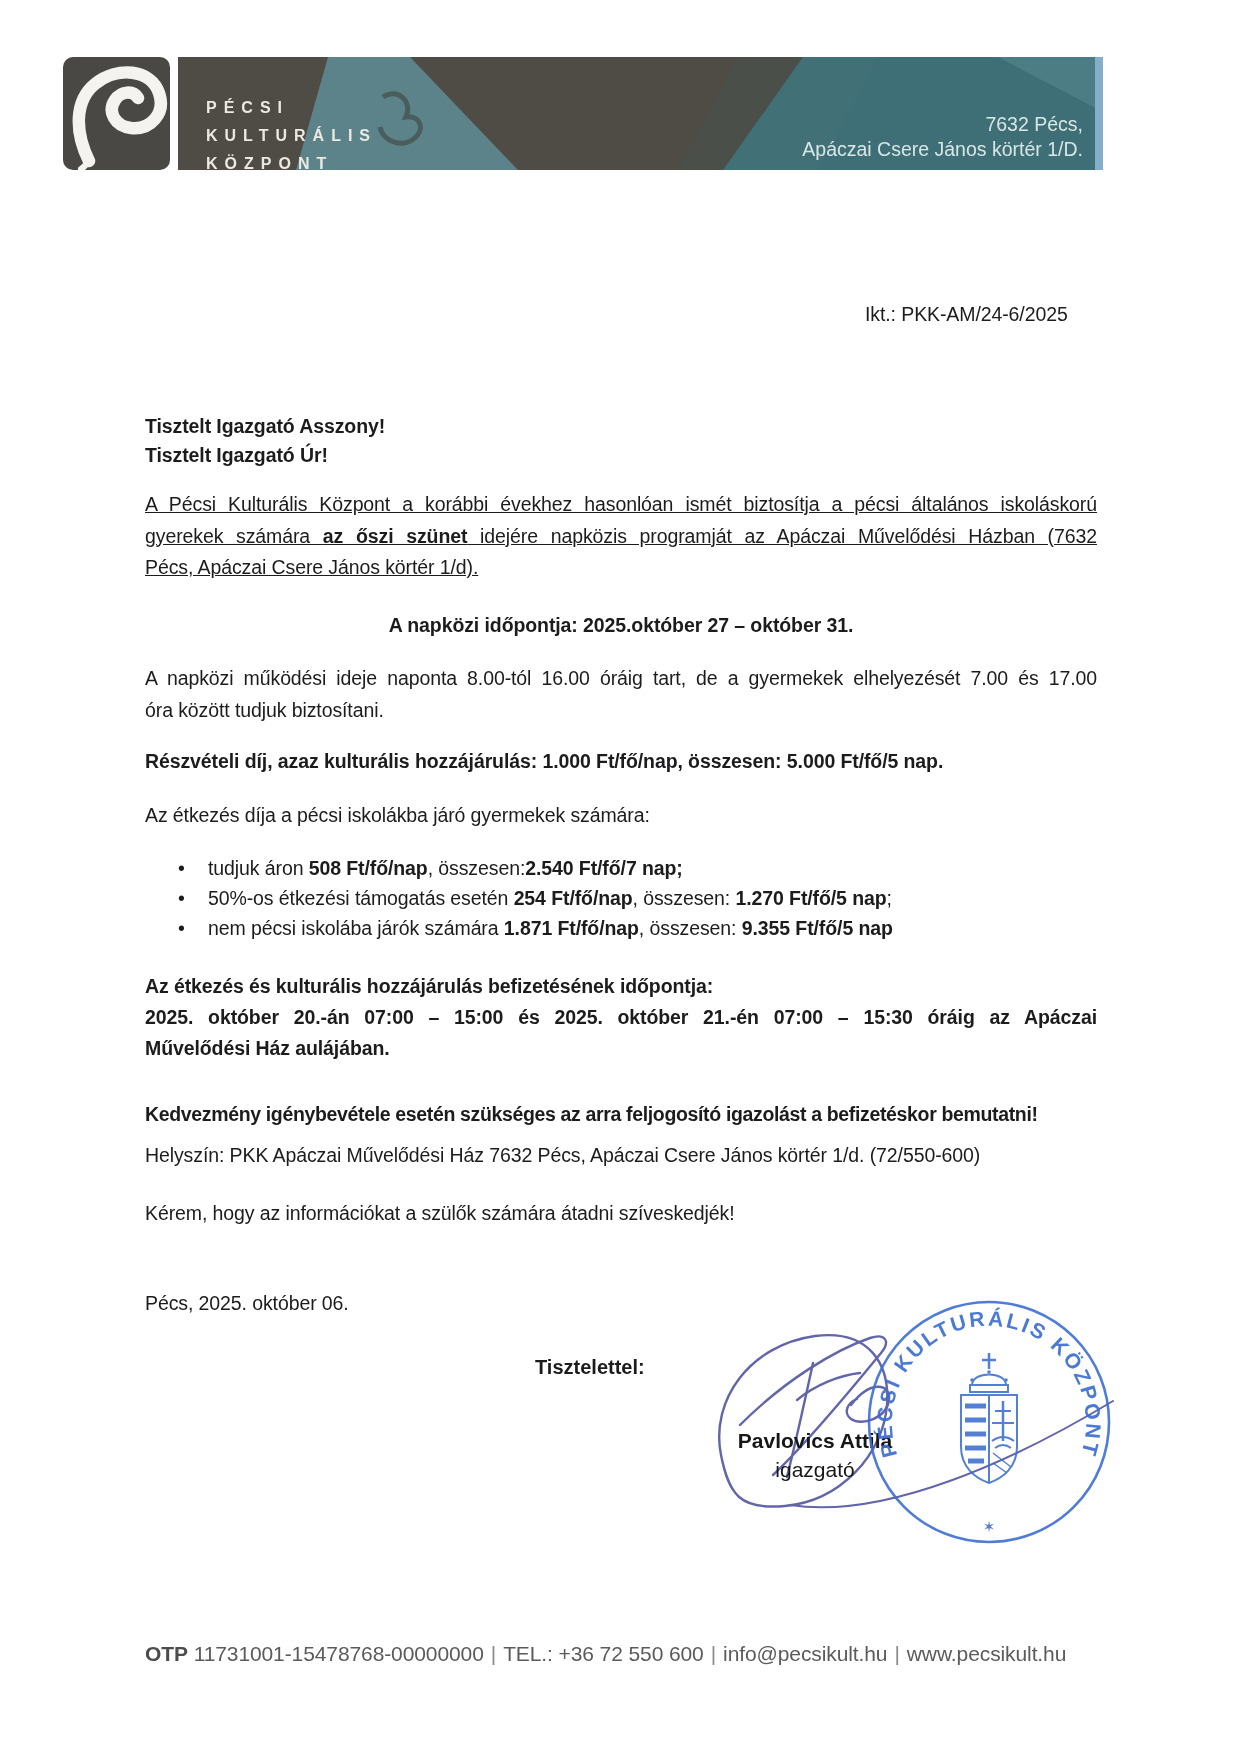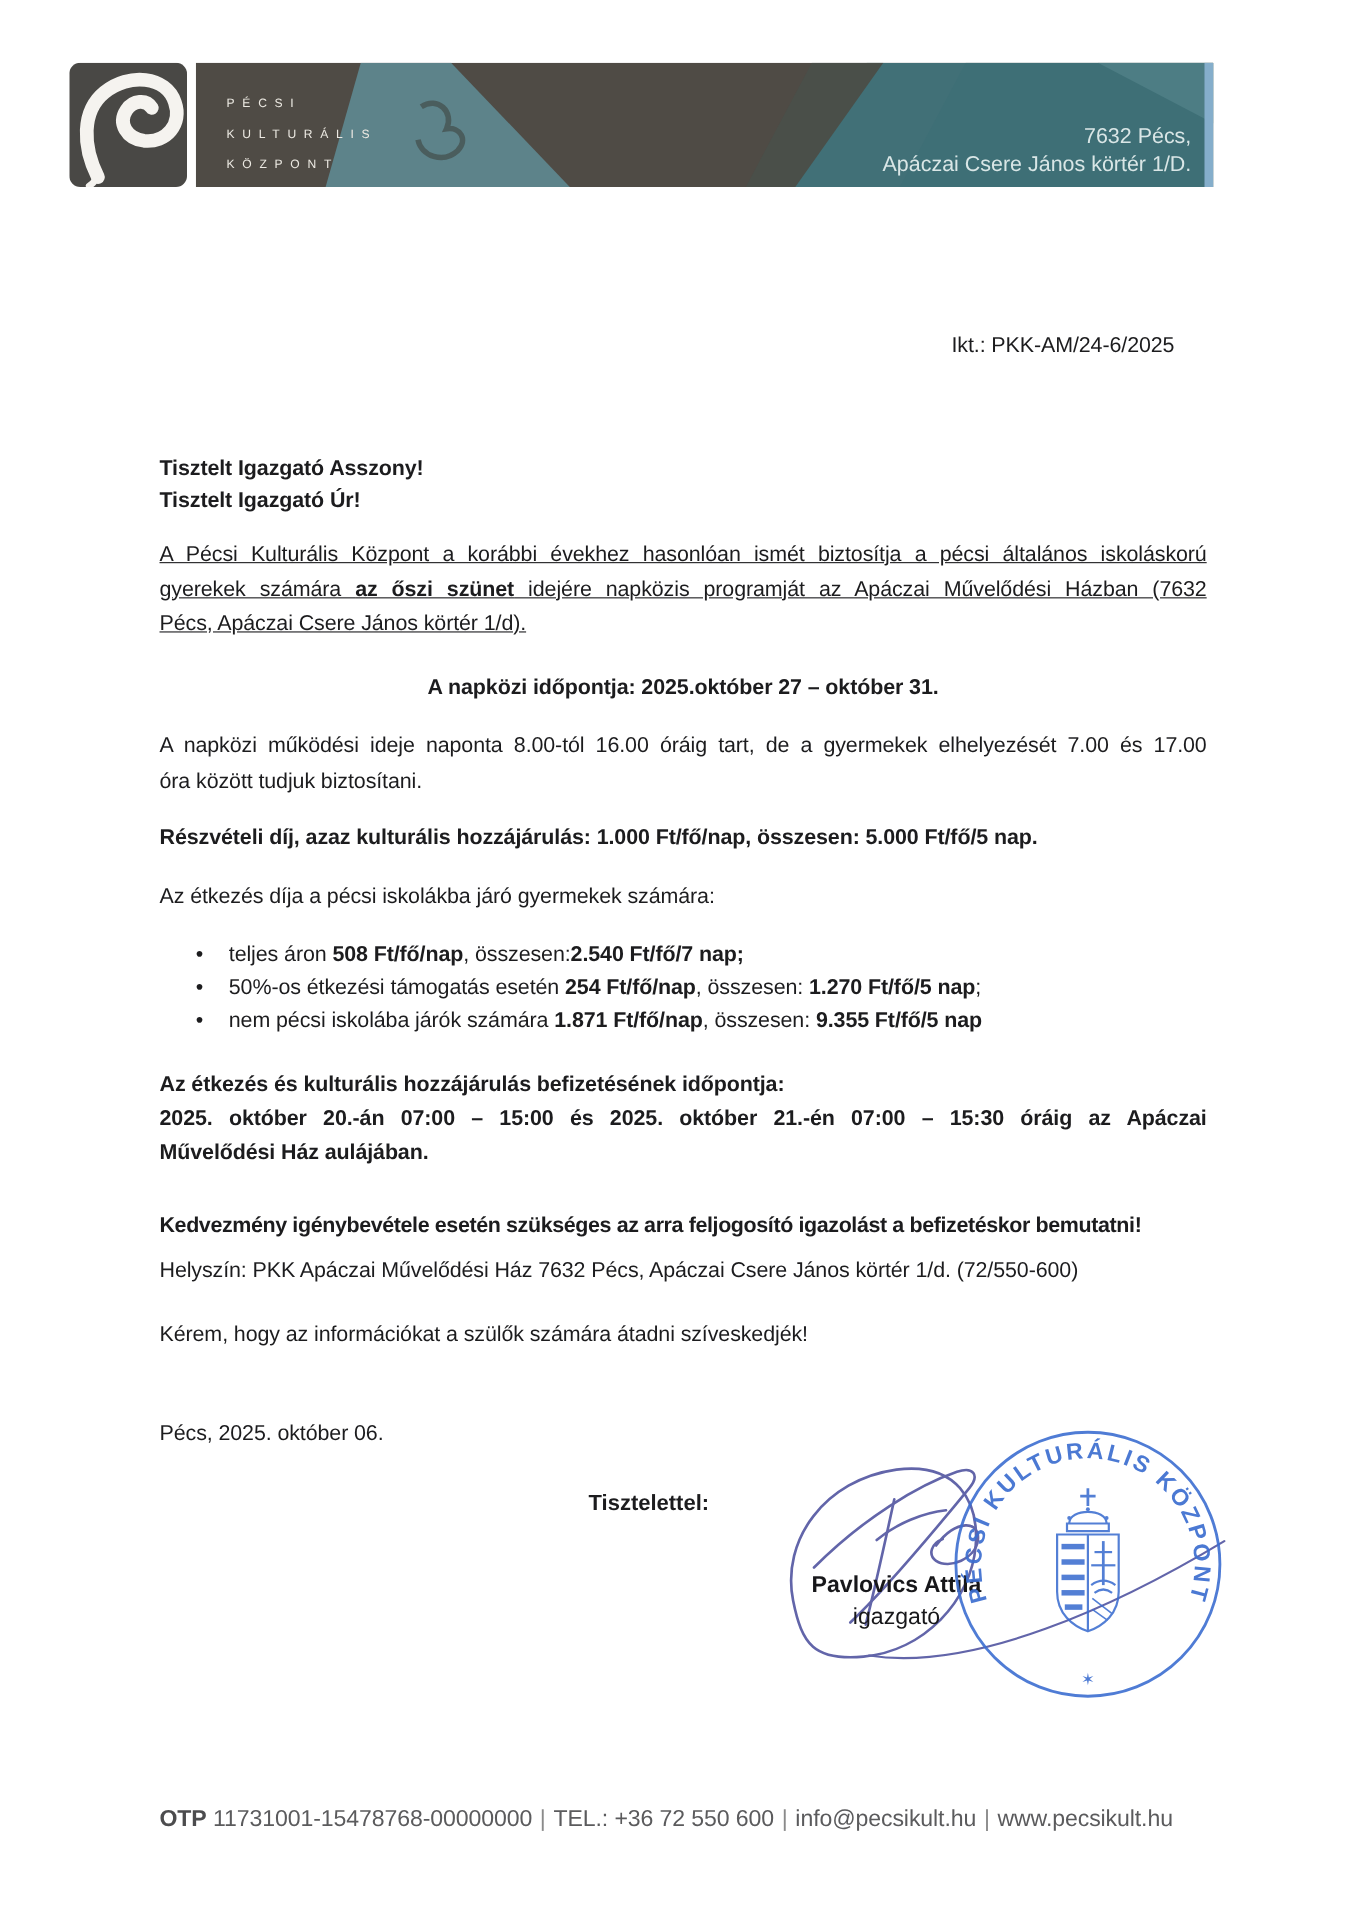--- a/index.html
+++ b/index.html
@@ -6,22 +6,22 @@
   .page{
     position:relative;width:1240px;height:1753px;background:#ffffff;
     margin:0 auto;overflow:hidden;
     font-family:"Liberation Sans",sans-serif;color:#1c1c1e;
   }
   .abs{position:absolute;}
   
   .logo-box{left:63px;top:57px;width:107px;height:113px;}
   .strip{left:178px;top:57px;width:925px;height:113px;}
   .strip svg{display:block;}
-  .org-name{left:206px;top:80px;line-height:28px;font-size:11px;
-    letter-spacing:7px;color:#ece9e2;font-weight:400;}
+  .org-name{left:206px;top:94px;line-height:28px;font-size:16px;
+    letter-spacing:7px;color:#ece9e2;font-weight:700;}
   .banner-addr{left:178px;top:112px;width:905px;text-align:right;
     font-size:19.5px;line-height:25px;color:#d9e6e6;}
   
   .t{font-size:19.5px;letter-spacing:-0.1px;line-height:29px;white-space:nowrap;}
   .para{font-size:19.5px;letter-spacing:-0.1px;line-height:31.5px;width:952px;}
   .jline{text-align:justify;text-align-last:justify;}
   .b{font-weight:700;}
   .center{text-align:center;text-align-last:center;}
   .tight{letter-spacing:-0.35px;}
   .bullet-row{position:relative;height:30px;font-size:19.5px;letter-spacing:-0.1px;white-space:nowrap;}
@@ -96,21 +96,21 @@
     <div>óra között tudjuk biztosítani.</div>
   </div>
 
   <div class="abs t b" style="left:145px;top:747px;">Részvételi díj, azaz kulturális hozzájárulás: 1.000 Ft/fő/nap, összesen: 5.000 Ft/fő/5 nap.</div>
 
   <div class="abs t" style="left:145px;top:801px;">Az étkezés díja a pécsi iskolákba járó gyermekek számára:</div>
 
   <div class="abs" style="left:178px;top:857px;">
     <div class="bullet-row">
       <span class="bullet-dot">•</span>
-      <span class="bullet-text"><span>teljes áron </span><span class="b">508 Ft/fő/nap</span><span>, összesen:</span><span class="b">2.540 Ft/fő/7 nap;</span><span></span></span>
+      <span class="bullet-text"><span>tudjuk áron </span><span class="b">508 Ft/fő/nap</span><span>, összesen:</span><span class="b">2.540 Ft/fő/7 nap;</span><span></span></span>
     </div>
     <div class="bullet-row">
       <span class="bullet-dot">•</span>
       <span class="bullet-text"><span>50%-os étkezési támogatás esetén </span><span class="b">254 Ft/fő/nap</span><span>, összesen: </span><span class="b">1.270 Ft/fő/5 nap</span><span>;</span></span>
     </div>
     <div class="bullet-row">
       <span class="bullet-dot">•</span>
       <span class="bullet-text"><span>nem pécsi iskolába járók számára </span><span class="b">1.871 Ft/fő/nap</span><span>, összesen: </span><span class="b">9.355 Ft/fő/5 nap</span><span></span></span>
     </div>
   </div>

